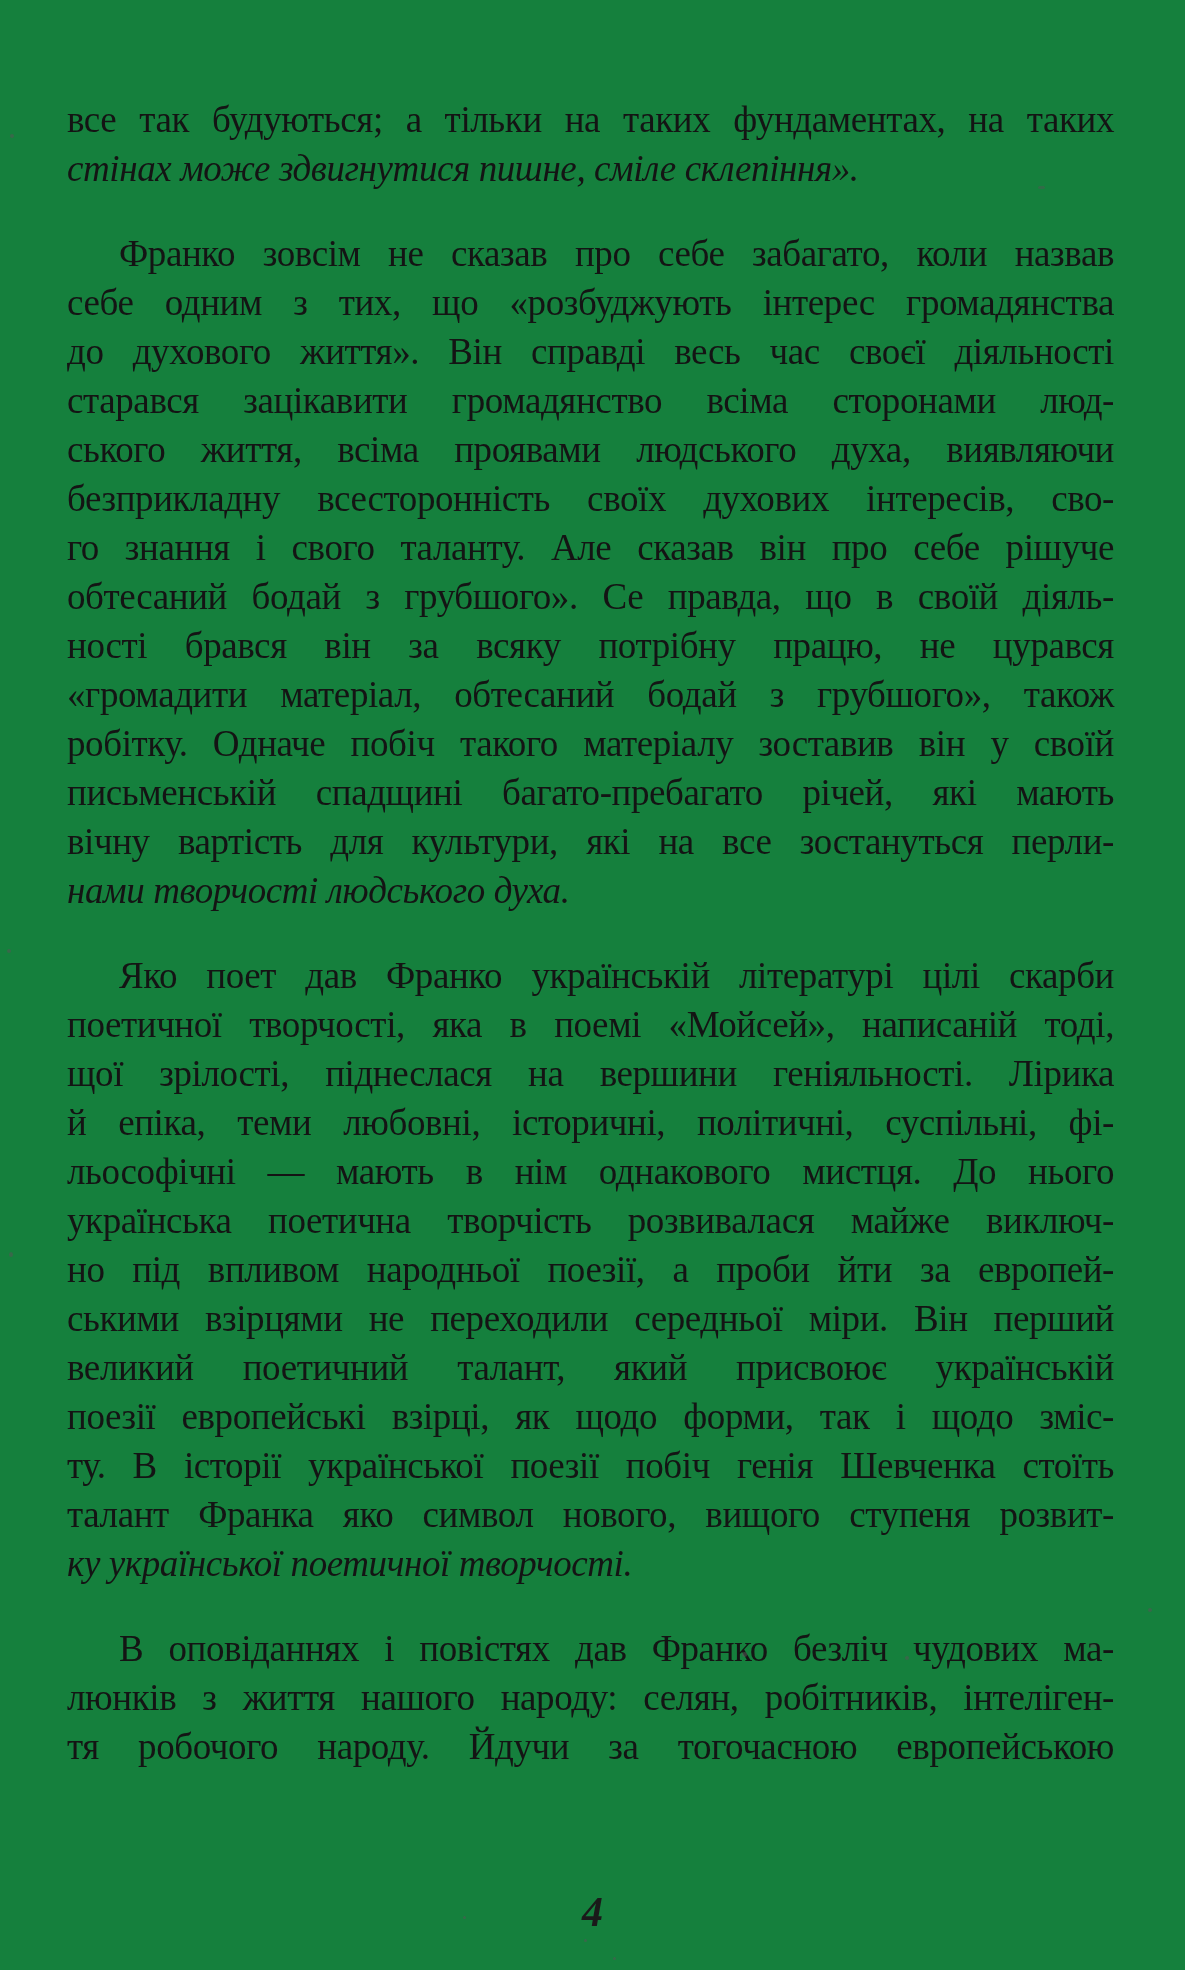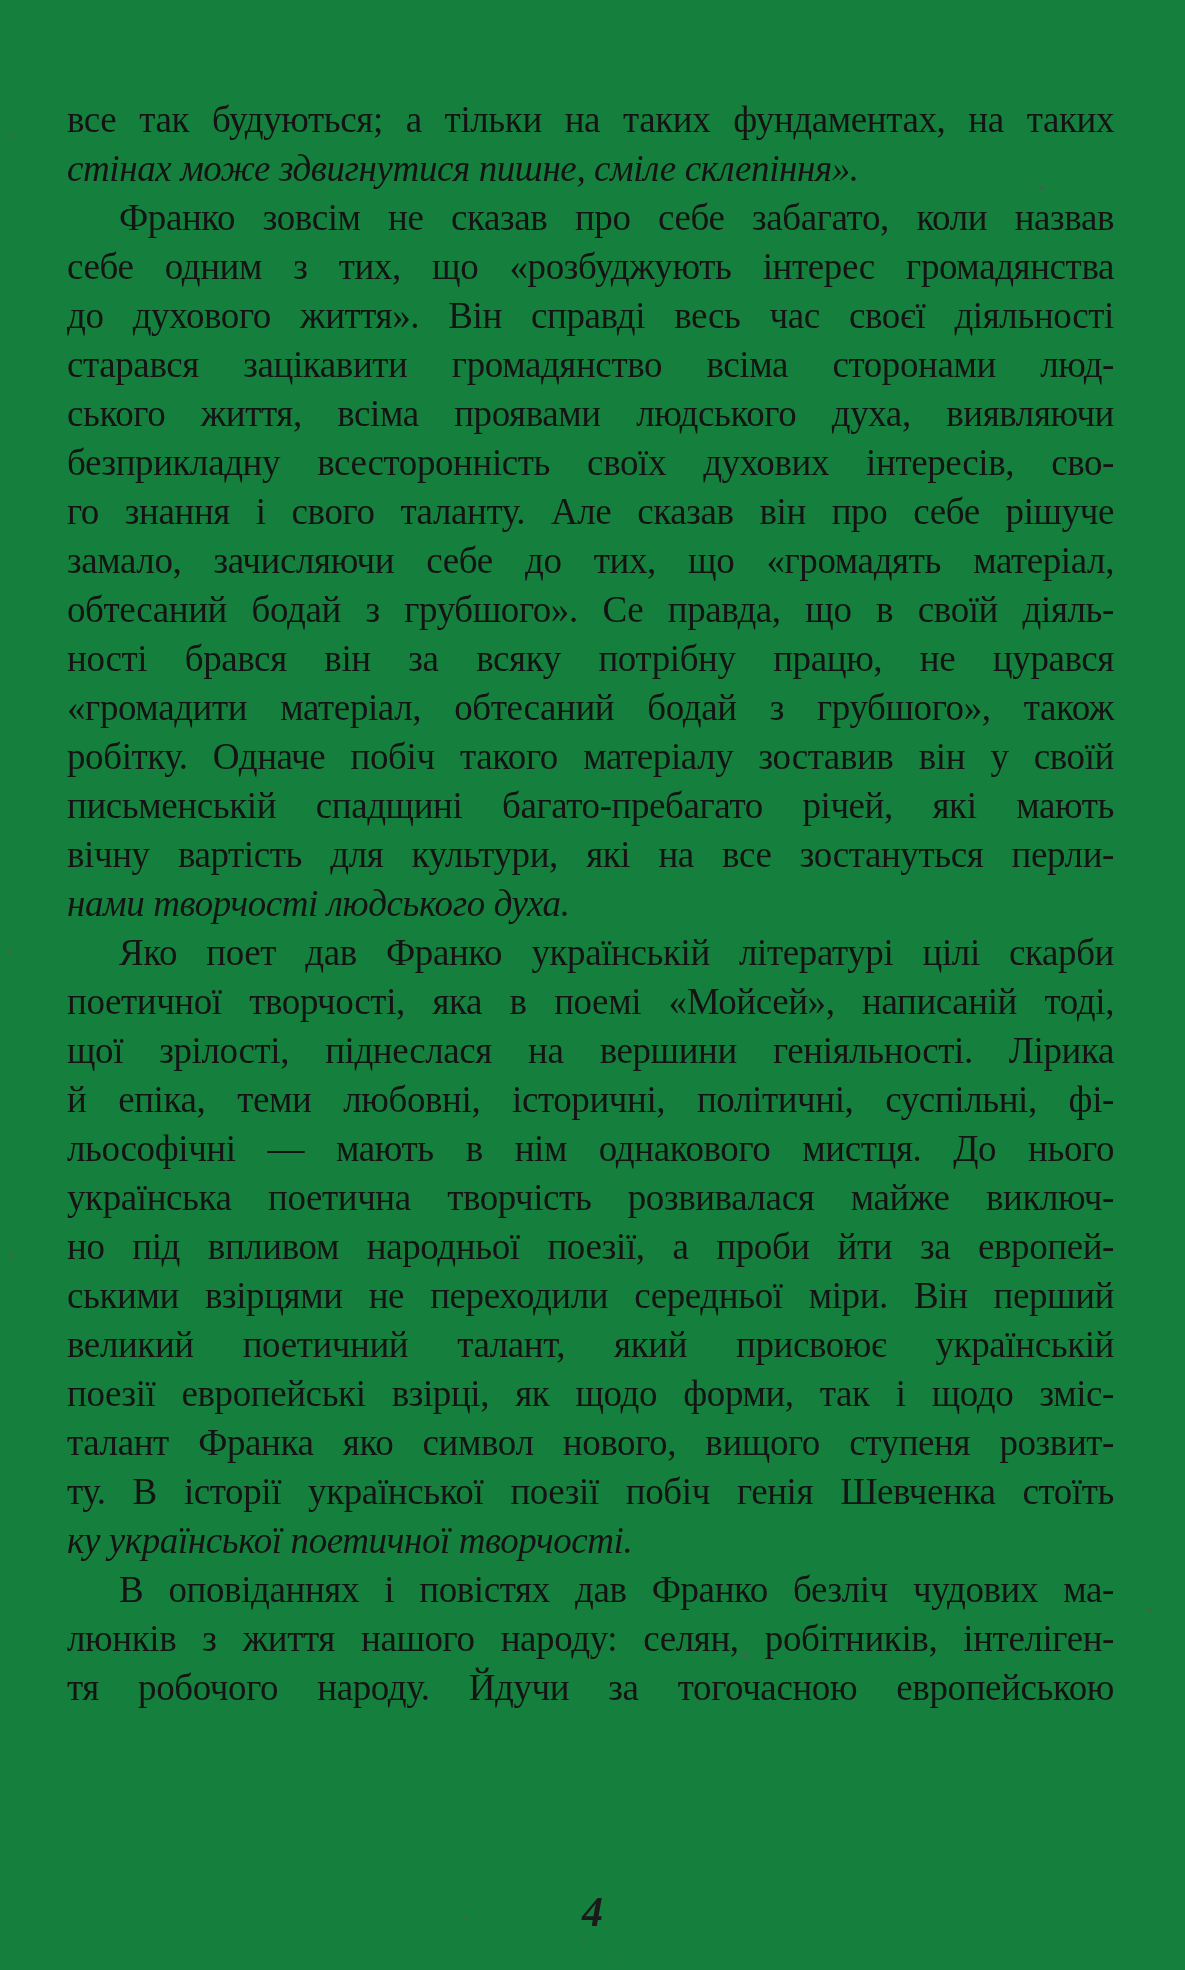--- a/index.html
+++ b/index.html
@@ -29,21 +29,21 @@
   .line {
     text-align: justify;
     -moz-text-align-last: justify;
     text-align-last: justify;
   }
   .line.paragraph-end {
     -moz-text-align-last: left;
     text-align-last: left;
     font-style: italic;
   }
-  .line.indent { text-indent: 52px; }
+  .line.indent { text-indent: 52px; margin-top: 36px; }
   .page-number {
     position: absolute;
     top: 1888px;
     left: 0;
     width: 100%;
     text-align: center;
     font-style: italic;
     font-weight: bold;
     font-size: 42px;
     color: #1a1a1a;
@@ -64,40 +64,39 @@
   <div class="text-block" id="lines-container">
       <div class="line">все так будуються; а тільки на таких фундаментах, на таких</div>
       <div class="line paragraph-end">стінах може здвигнутися пишне, сміле склепіння».</div>
       <div class="line indent">Франко зовсім не сказав про себе забагато, коли назвав</div>
       <div class="line">себе одним з тих, що «розбуджують інтерес громадянства</div>
       <div class="line">до духового життя». Він справді весь час своєї діяльності</div>
       <div class="line">старався зацікавити громадянство всіма сторонами люд-</div>
       <div class="line">ського життя, всіма проявами людського духа, виявляючи</div>
       <div class="line">безприкладну всесторонність своїх духових інтересів, сво-</div>
       <div class="line">го знання і свого таланту. Але сказав він про себе рішуче</div>
-      <div class="line">замало, зачисляючи себе до тих, що «громадять матеріал,</div>
       <div class="line">обтесаний бодай з грубшого». Се правда, що в своїй діяль-</div>
       <div class="line">ності брався він за всяку потрібну працю, не цурався</div>
       <div class="line">«громадити матеріал, обтесаний бодай з грубшого», також</div>
       <div class="line">робітку. Одначе побіч такого матеріалу зоставив він у своїй</div>
       <div class="line">письменській спадщині багато-пребагато річей, які мають</div>
       <div class="line">вічну вартість для культури, які на все зостануться перли-</div>
       <div class="line paragraph-end">нами творчості людського духа.</div>
       <div class="line indent">Яко поет дав Франко українській літературі цілі скарби</div>
       <div class="line">поетичної творчості, яка в поемі «Мойсей», написаній тоді,</div>
       <div class="line">щої зрілості, піднеслася на вершини геніяльності. Лірика</div>
       <div class="line">й епіка, теми любовні, історичні, політичні, суспільні, фі-</div>
       <div class="line">льософічні — мають в нім однакового мистця. До нього</div>
       <div class="line">українська поетична творчість розвивалася майже виключ-</div>
       <div class="line">но під впливом народньої поезії, а проби йти за европей-</div>
       <div class="line">ськими взірцями не переходили середньої міри. Він перший</div>
       <div class="line">великий поетичний талант, який присвоює українській</div>
       <div class="line">поезії европейські взірці, як щодо форми, так і щодо зміс-</div>
+      <div class="line">ту. В історії української поезії побіч генія Шевченка стоїть</div>
       <div class="line">талант Франка яко символ нового, вищого ступеня розвит-</div>
-      <div class="line">ту. В історії української поезії побіч генія Шевченка стоїть</div>
       <div class="line paragraph-end">ку української поетичної творчості.</div>
       <div class="line indent">В оповіданнях і повістях дав Франко безліч чудових ма-</div>
       <div class="line">люнків з життя нашого народу: селян, робітників, інтеліген-</div>
       <div class="line">тя робочого народу. Йдучи за тогочасною европейською</div>
     </div>
 
   <div class="page-number">4</div>
 
   <div class="speck" style="left:10px;  top:134px;  width:4px; height:4px;"></div>
   <div class="speck dash" style="left:1038px;top:186px;  width:7px; height:3px;"></div>

